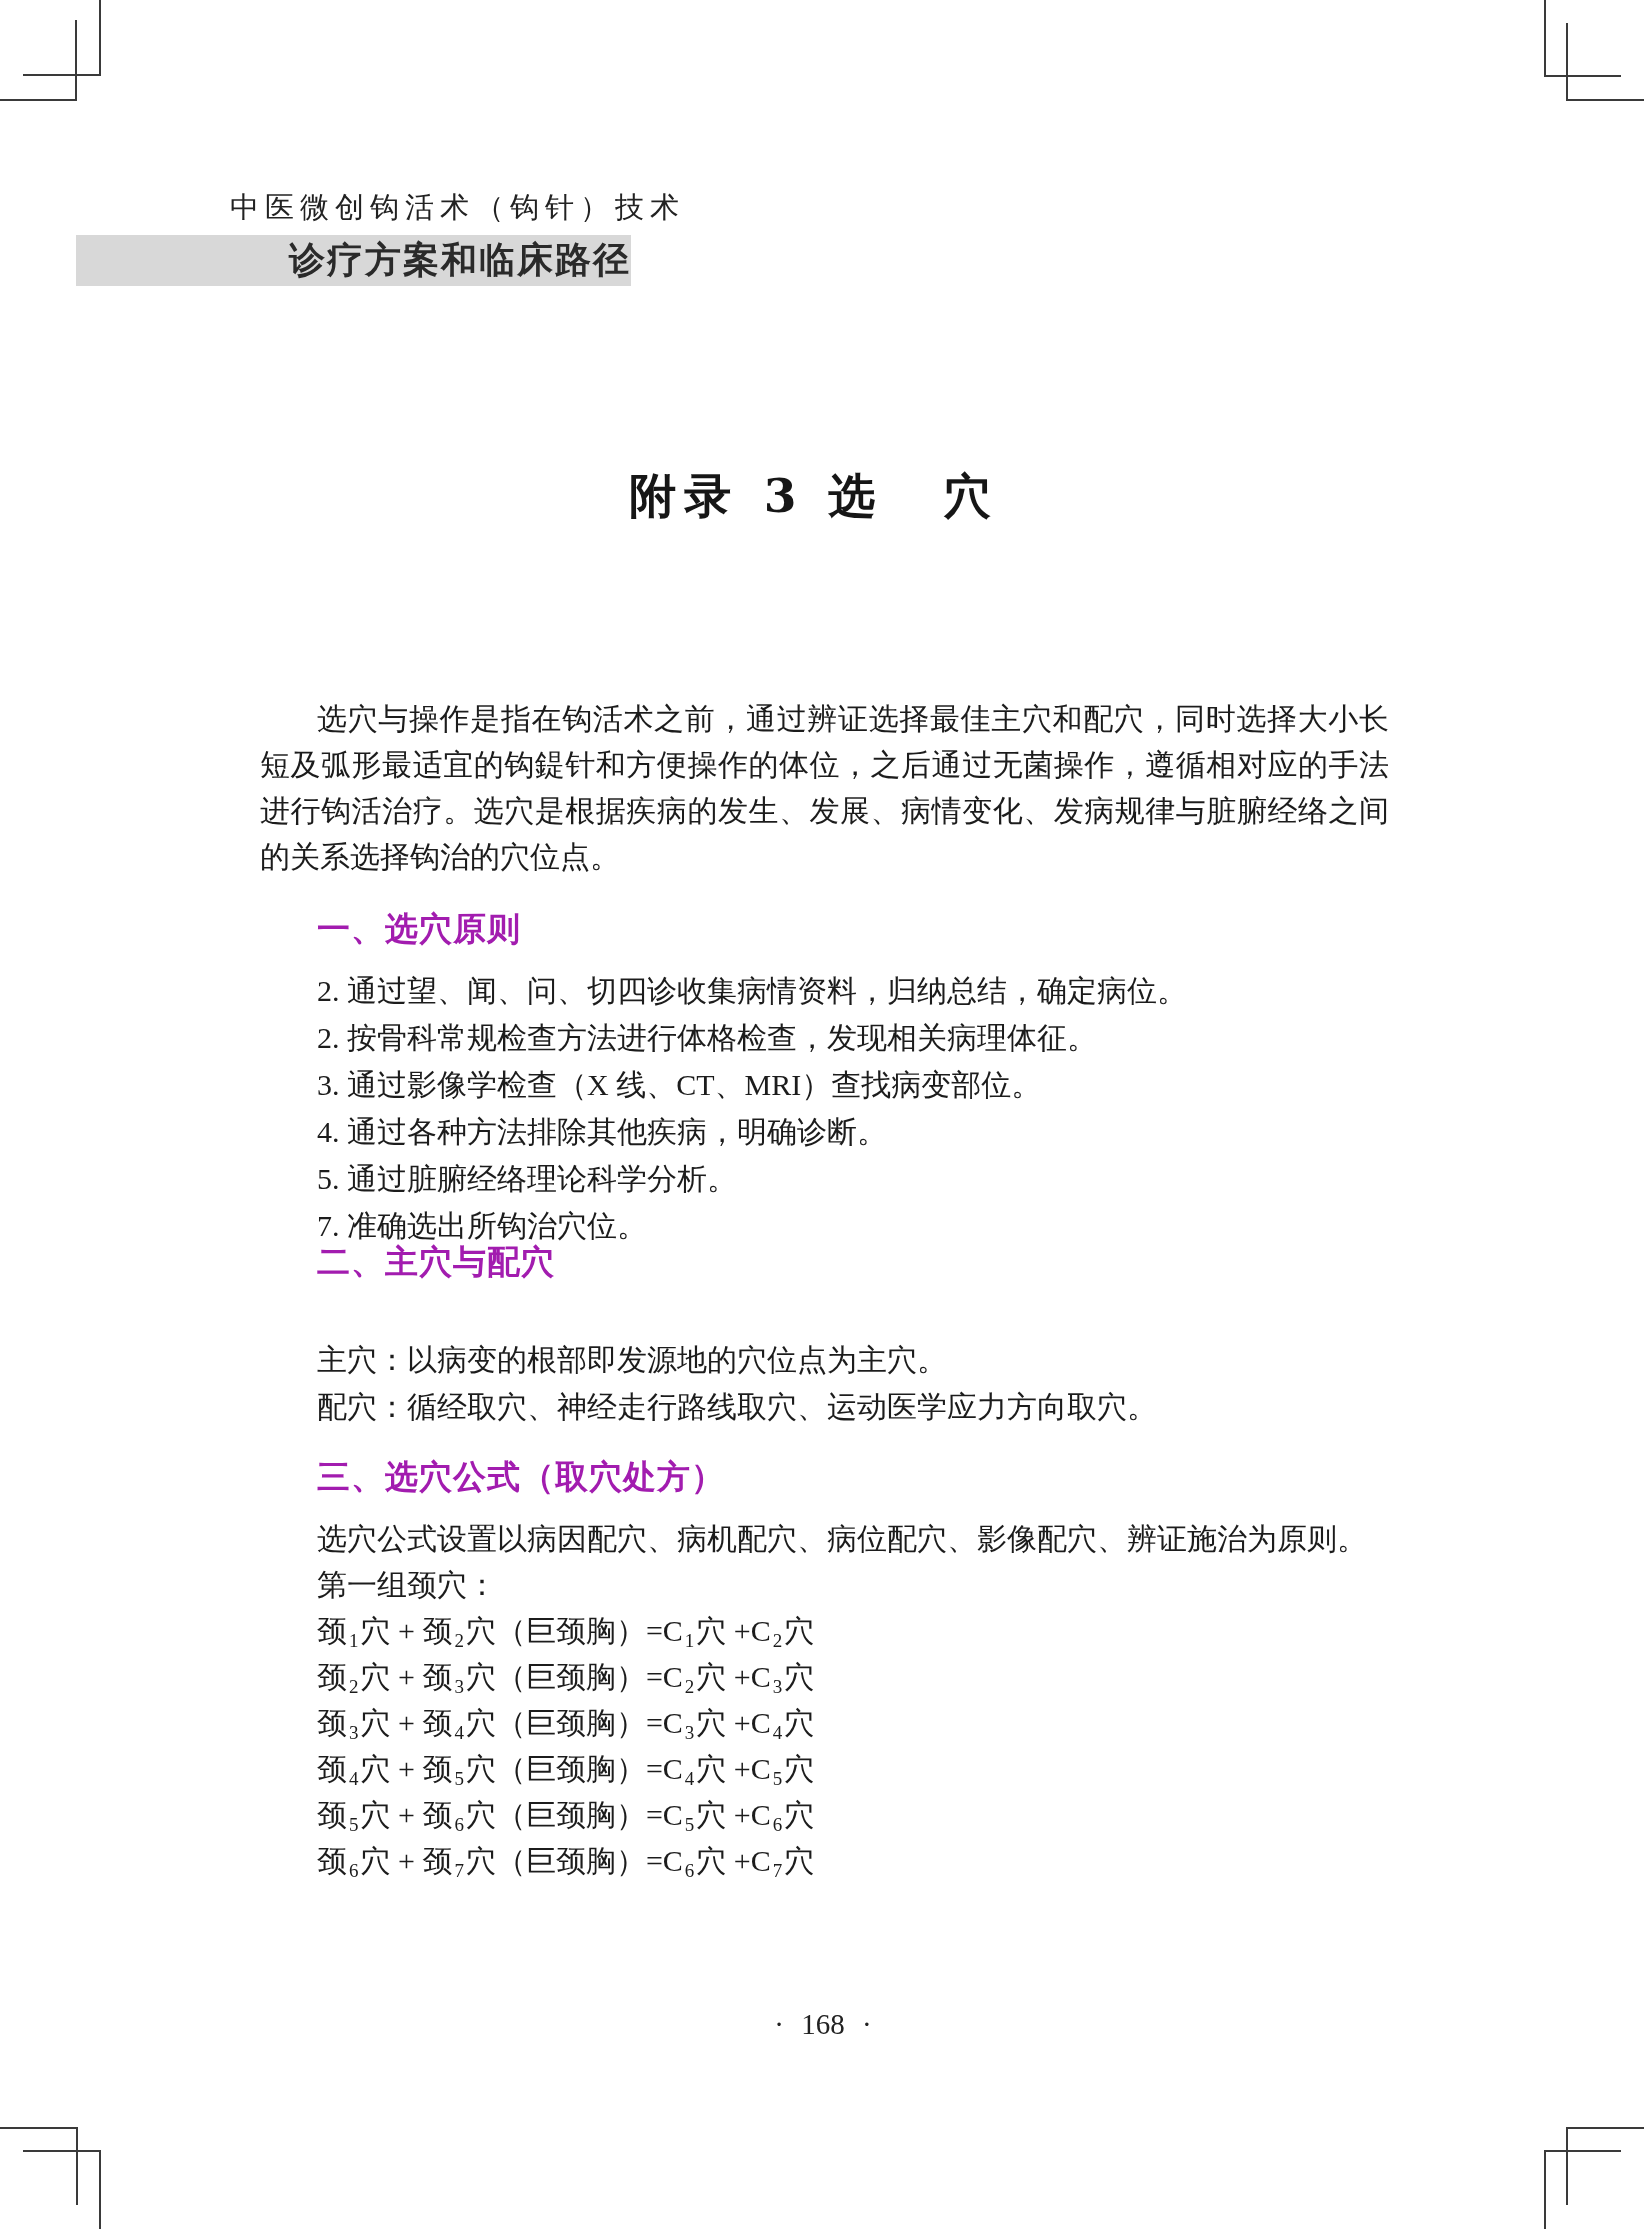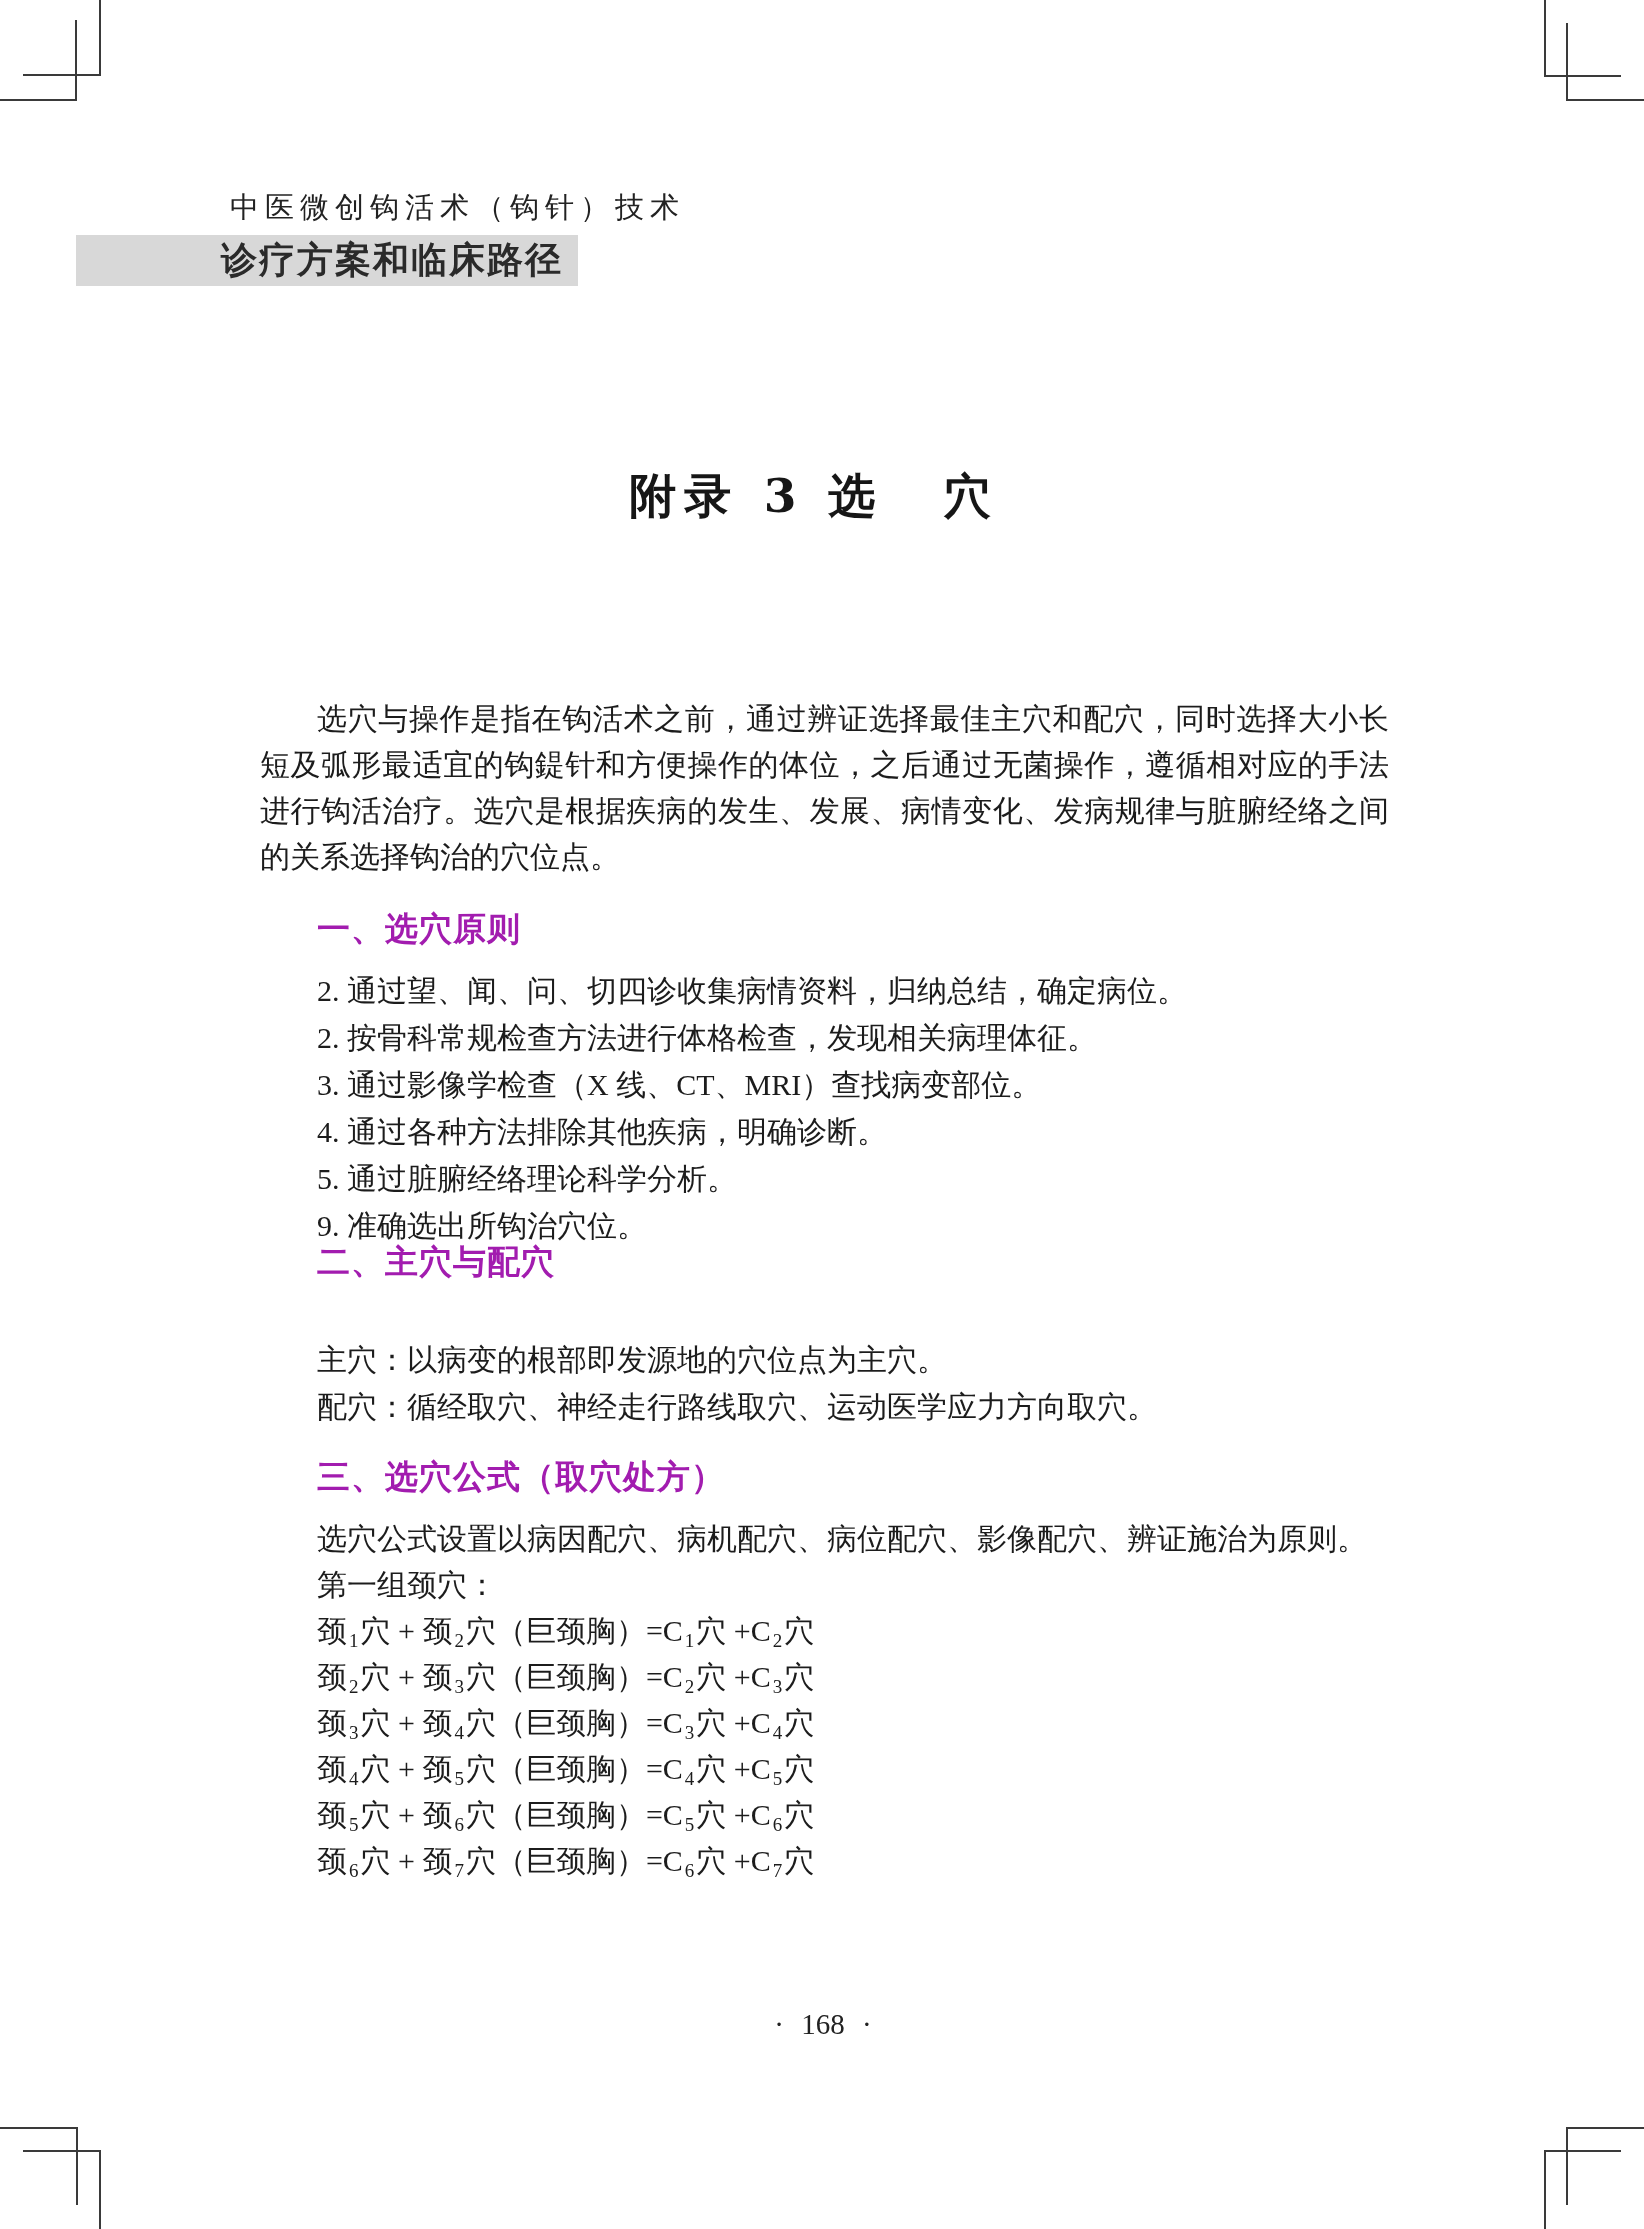--- a/index.html
+++ b/index.html
@@ -23,24 +23,23 @@
   .m-br-a { left:1566px;top:2127px;  width:78px; height:78px; border-left-width:2px;  border-top-width:2px; }
   .m-br-b { left:1544px;top:2150px;  width:77px; height:79px; border-left-width:2px;  border-top-width:2px; }
 
   
   .book-title {
     position:absolute; left:230px; top:188px;
     font-size:29px; letter-spacing:6px; color:#222;
     font-family:"DejaVu Serif","Liberation Serif",serif;
   }
   .series-bar {
-    position:absolute; left:76px; top:235px; width:502px; height:51px;
+    position:absolute; left:76px; top:235px; width:555px; height:51px;
     background:#d8d8d8;
     display:flex; align-items:center; justify-content:flex-end;
-    padding-right:15px;
   }
   .series-bar .txt {
     font-family:"Liberation Sans","DejaVu Sans",sans-serif;
     font-weight:bold; font-size:36px; letter-spacing:2px; color:#2a2a2a;
   }
 
   
   .chapter-title {
     position:absolute; left:260px; top:465px; width:1126px;
     text-align:center; font-weight:bold; font-size:47px; color:#161616;
@@ -105,21 +104,21 @@
 
   <div class="intro">选穴与操作是指在钩活术之前，通过辨证选择最佳主穴和配穴，同时选择大小长短及弧形最适宜的钩鍉针和方便操作的体位，之后通过无菌操作，遵循相对应的手法进行钩活治疗。选穴是根据疾病的发生、发展、病情变化、发病规律与脏腑经络之间的关系选择钩治的穴位点。</div>
 
   <div class="sec-heading h1">一、选穴原则</div>
   <div class="list1">
     <div>2. 通过望、闻、问、切四诊收集病情资料，归纳总结，确定病位。</div>
     <div>2. 按骨科常规检查方法进行体格检查，发现相关病理体征。</div>
     <div>3. 通过影像学检查（X 线、CT、MRI）查找病变部位。</div>
     <div>4. 通过各种方法排除其他疾病，明确诊断。</div>
     <div>5. 通过脏腑经络理论科学分析。</div>
-    <div>9. 准确选出所钩治穴位。</div>
+    <div>7. 准确选出所钩治穴位。</div>
   </div>
 
   <div class="sec-heading h2">二、主穴与配穴</div>
   <div class="sec2-lines">
     <div>主穴：以病变的根部即发源地的穴位点为主穴。</div>
     <div>配穴：循经取穴、神经走行路线取穴、运动医学应力方向取穴。</div>
   </div>
 
   <div class="sec-heading h3">三、选穴公式（取穴处方）</div>
   <div class="sec3-block">

